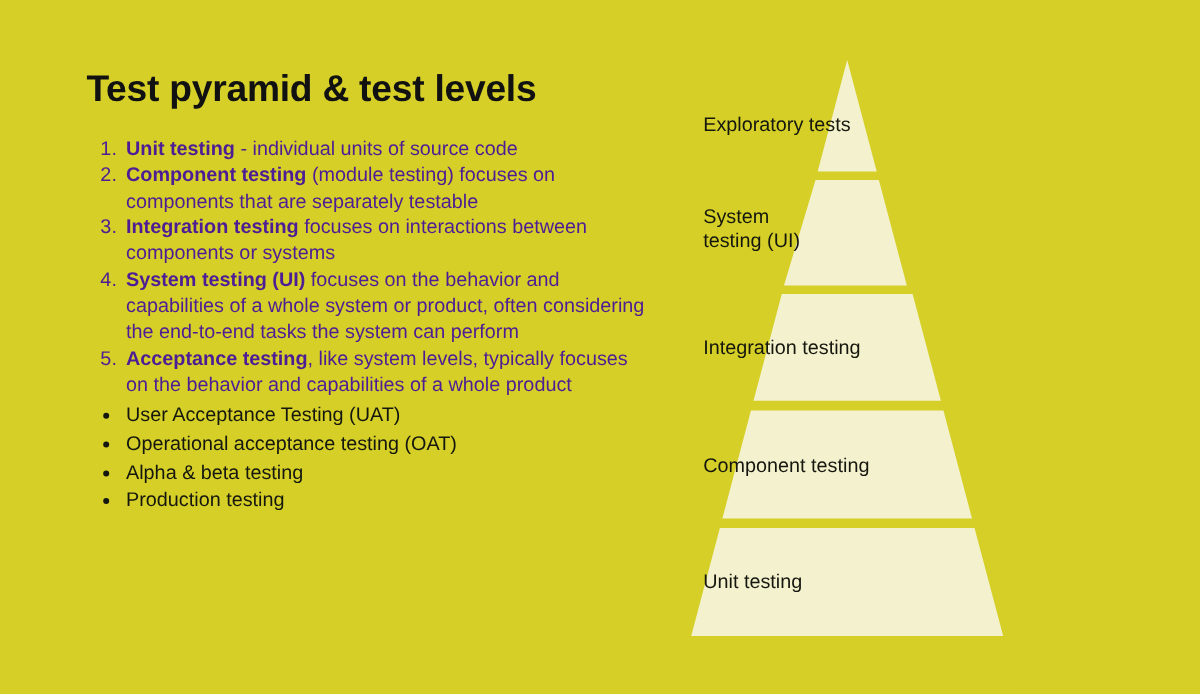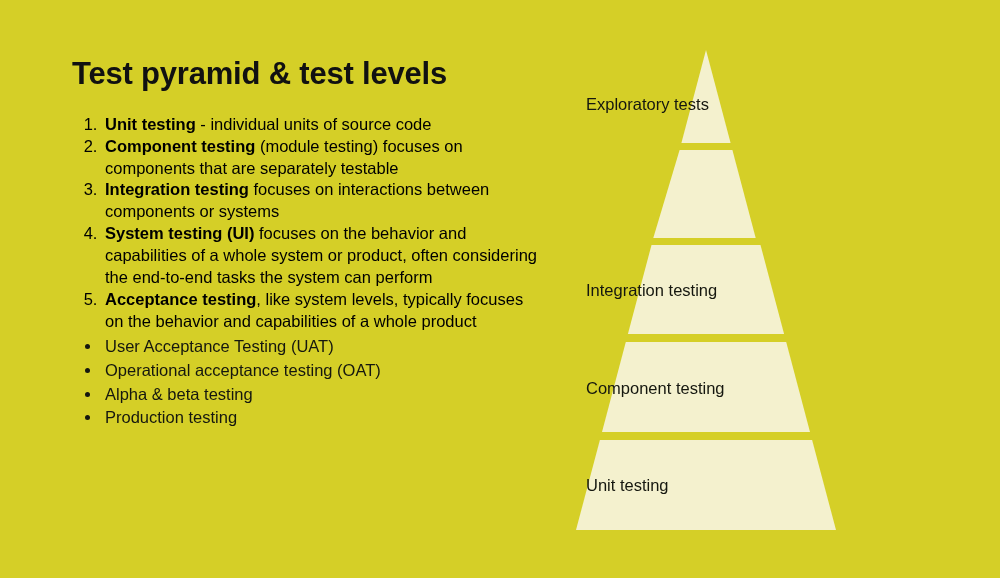--- a/index.html
+++ b/index.html
@@ -38,21 +38,21 @@
   }
   ol.numbered {
     margin: 0;
     padding: 0 0 0 30px;
     list-style-position: outside;
     list-style-type: decimal;
   }
   ol.numbered > li {
     font-size: 16.5px;
     line-height: 1.33;
-    color: #000000;
+    color: #4c1d95;
     margin: 0 0 0 0;
     padding-left: 3px;
   }
   ol.numbered > li::marker {
     font-size: 16.5px;
   }
   ul.bulleted {
     margin: 2px 0 0 0;
     padding: 0 0 0 30px;
     list-style-position: outside;
@@ -126,20 +126,22 @@
 
       <polygon fill="#f4f1ce" points="211.5,205 320.5,205 344.1,294 187.9,294"></polygon>
 
       <polygon fill="#f4f1ce" points="185.8,302 346.2,302 370.0,392 162.0,392"></polygon>
 
       <polygon fill="#f4f1ce" points="159.9,400 372.1,400 396.0,490 136.0,490"></polygon>
     </svg>
 
     <div class="tier-label" style="left:146px; top:54px; width:240px;">Exploratory tests</div>
 
+    <div class="tier-label" style="left:146px; top:131px; width:240px;">System
+testing (UI)</div>
 
     <div class="tier-label" style="left:146px; top:240px; width:240px;">Integration testing</div>
 
     <div class="tier-label" style="left:146px; top:338px; width:240px;">Component testing</div>
 
     <div class="tier-label" style="left:146px; top:435px; width:240px;">Unit testing</div>
 
   </div>
 
 </div>

